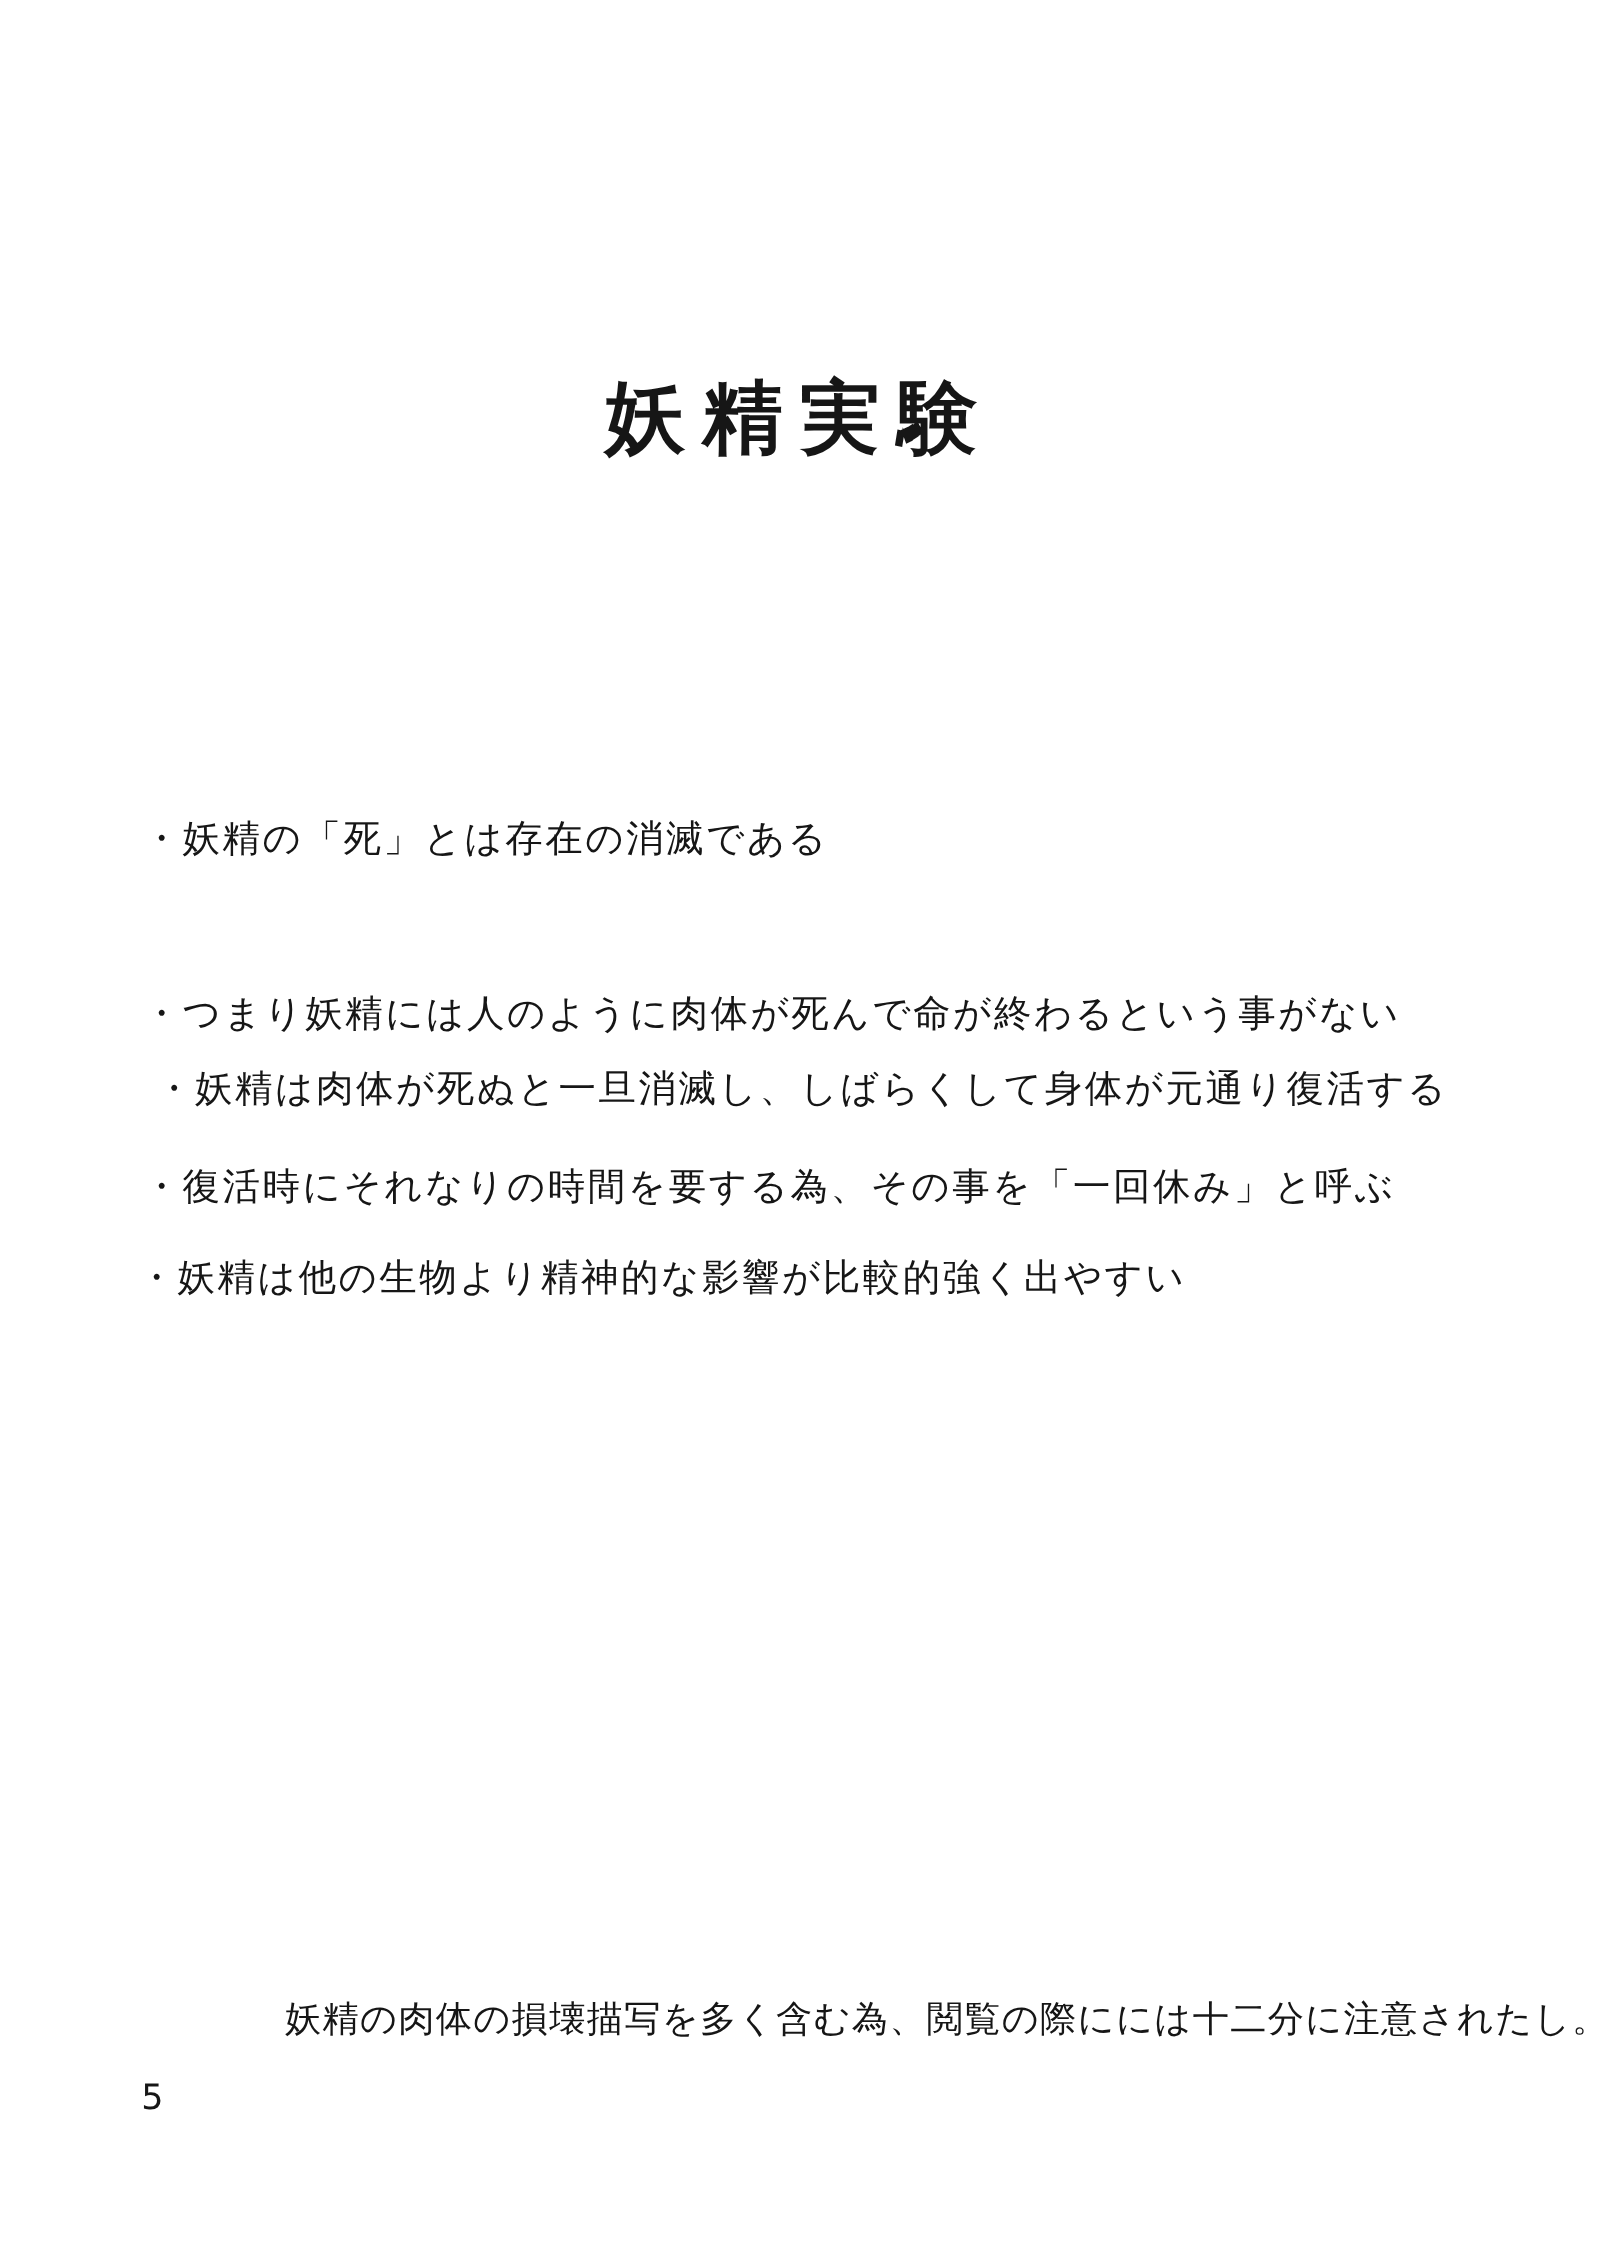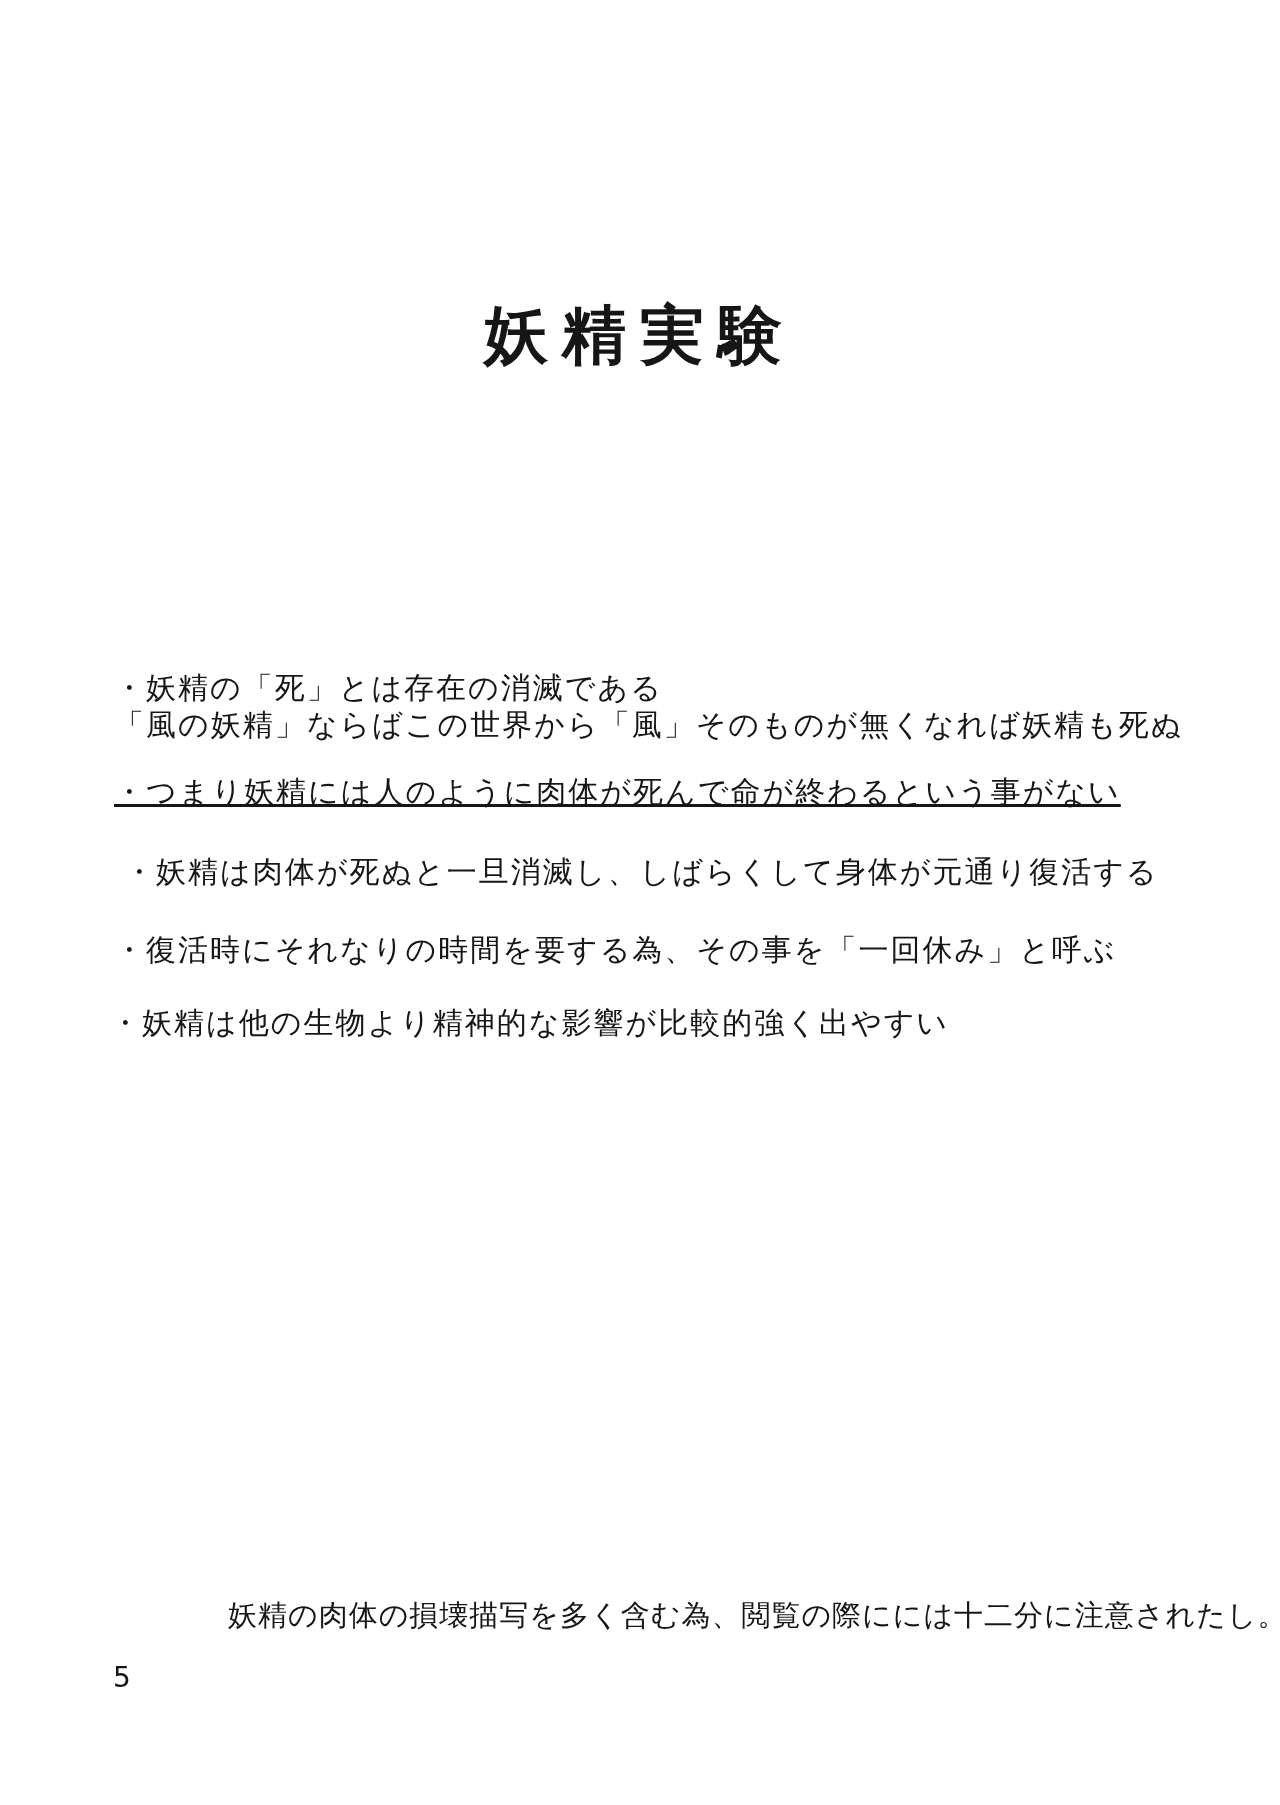--- a/index.html
+++ b/index.html
@@ -29,23 +29,23 @@
     line-height: 1.1;
     white-space: nowrap;
   }
   .body-line {
     position: absolute;
     font-size: 30px;
     letter-spacing: 2px;
     line-height: 1.1;
     white-space: nowrap;
   }
-  .l1 { top: 671px;  left: 114px; text-align: center; }
+  .l1 { top: 655px;  left: 114px; text-align: center; }
   .l2 { top: 708px;  left: 114px; }
-  .l3 { top: 775px;  left: 114px; text-decoration: underline; }
+  .l3 { top: 795px;  left: 114px; }
   .l4 { top: 855px;  left: 124px; }
   .l5 { top: 933px;  left: 114px; }
   .l6 { top: 1006px; left: 110px; }
   .l7 { top: 1042px; left: 131px; }
   .l8 { top: 1078px; left: 129px; }
   .footer-warning {
     position: absolute;
     top: 1596px;
     left: 228px;
     font-size: 29px;
@@ -61,21 +61,20 @@
   }
 </style>
 </head>
 <body>
 
 <div class="page">
 
   <div class="title">妖精実験</div>
 
   <div class="body-line l1">・妖精の「死」とは存在の消滅である</div>
-  <div class="body-line l2">「風の妖精」ならばこの世界から「風」そのものが無くなれば妖精も死ぬ</div>
   <div class="body-line l3">・つまり妖精には人のように肉体が死んで命が終わるという事がない</div>
   <div class="body-line l4">・妖精は肉体が死ぬと一旦消滅し、しばらくして身体が元通り復活する</div>
   <div class="body-line l5">・復活時にそれなりの時間を要する為、その事を「一回休み」と呼ぶ</div>
   <div class="body-line l6">・妖精は他の生物より精神的な影響が比較的強く出やすい</div>
 
   <div class="footer-warning">妖精の肉体の損壊描写を多く含む為、閲覧の際にには十二分に注意されたし。</div>
 
   <div class="page-number">5</div>
 
 </div>

